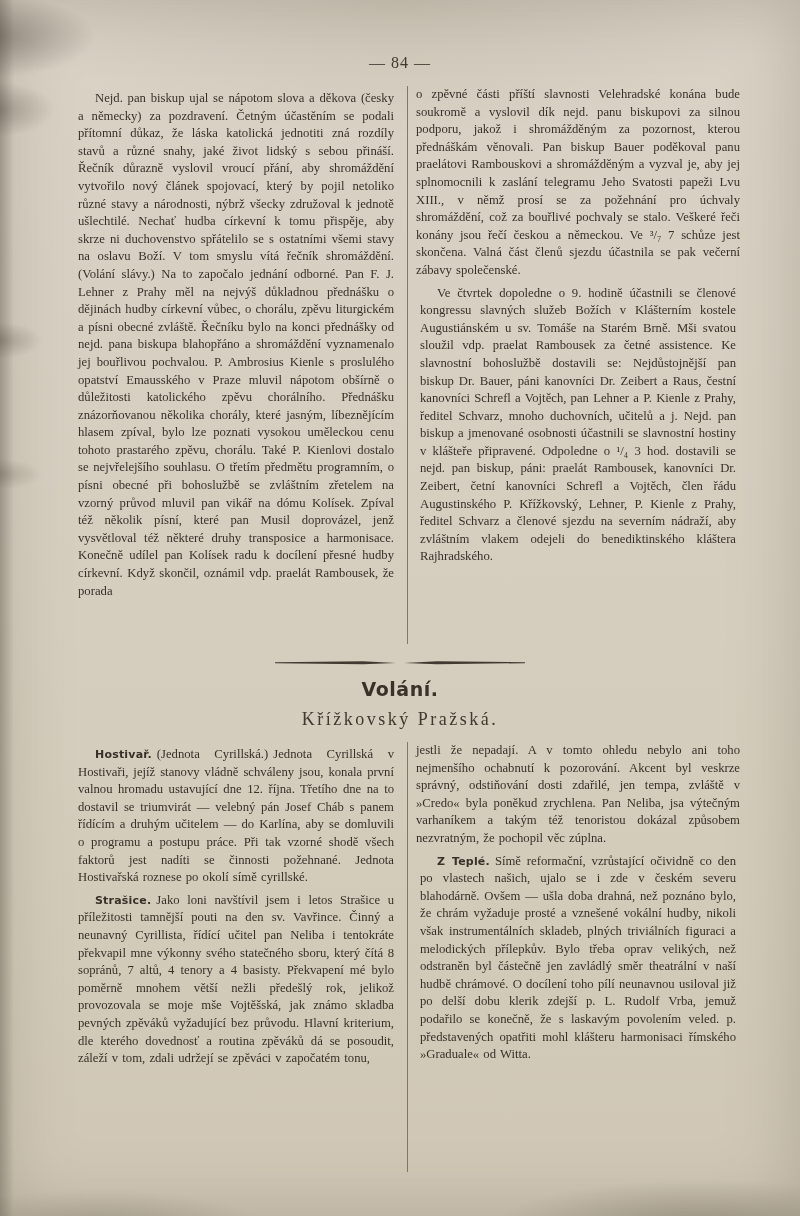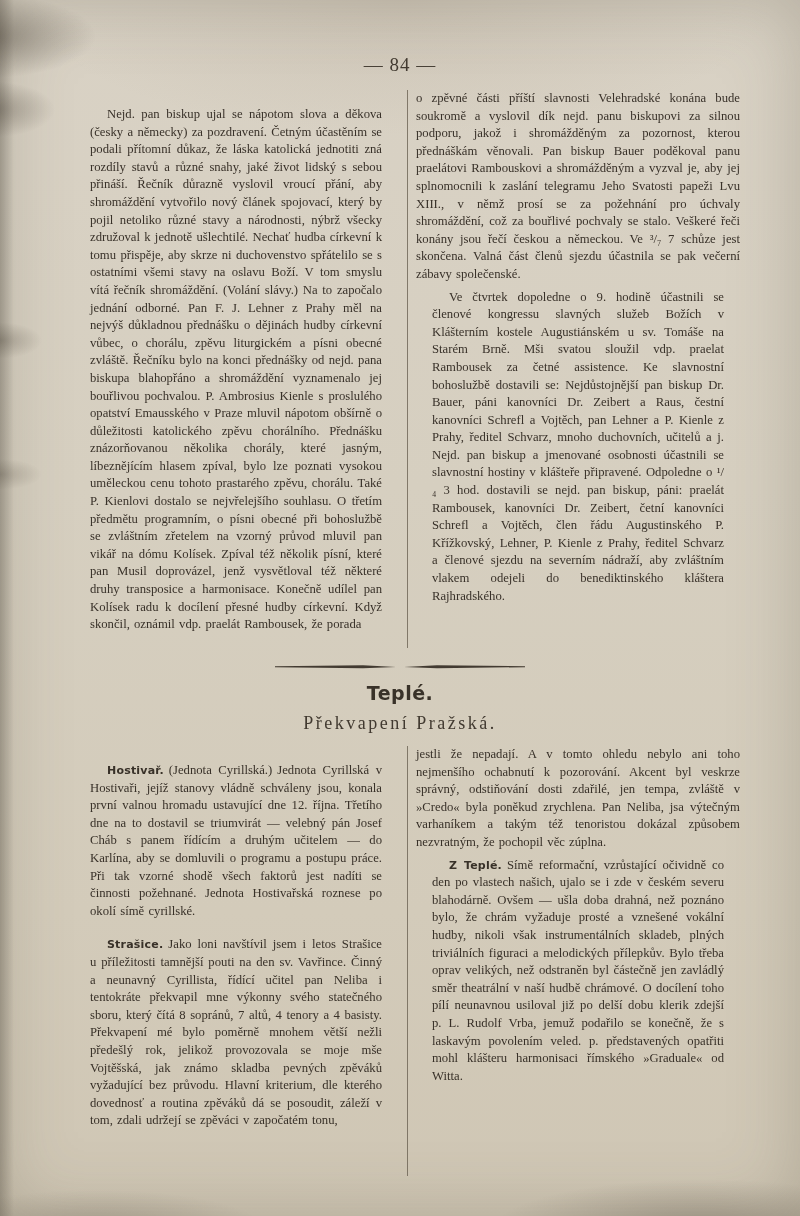--- a/index.html
+++ b/index.html
@@ -14,31 +14,31 @@
       radial-gradient(ellipse 300px 70px at 88% 101%, rgba(60,52,42,.30), transparent 70%),
       radial-gradient(ellipse 240px 55px at 12% 101%, rgba(60,52,42,.22), transparent 70%),
       radial-gradient(ellipse 500px 180px at 50% 0%, rgba(150,135,115,.18), transparent 75%),
       linear-gradient(90deg, rgba(48,42,34,.28), rgba(48,42,34,0) 14px),
       linear-gradient(180deg,#d9d2c5 0%,#d6cfc0 40%,#d3cbba 75%,#cfc6b4 100%);
     box-shadow: inset 0 0 70px rgba(95,85,68,.28);
     font-family:"Liberation Serif","DejaVu Serif",serif;
     color:rgba(44,37,29,.93);
   }
   .pagenum{
-    text-align:center;padding-top:54px;font-size:19px;letter-spacing:1px;
+    text-align:center;padding-top:54px;font-size:16px;letter-spacing:1px;
     color:rgba(50,42,33,.9);
   }
   .cols{display:flex;margin:14px 60px 0 74px;}
   .cols.top{height:558px;overflow:hidden;}
   .cols.bottom{height:430px;overflow:hidden;margin-top:12px;}
   .col{flex:1 1 0;font-size:12.7px;line-height:17.6px;text-align:justify;
        word-spacing:.08em;hyphens:none;}
   .col.left{padding-right:9px;}
   .col.right{padding-left:8px;border-left:1px solid rgba(100,91,76,.75);}
-  p.para{margin:16px;text-indent:17px;}
+  p.para{margin:4px;text-indent:17px;}
   p.cont{margin:0;text-indent:0;}
   p.spaced{margin-top:5px;}
   .lead{font-family:"DejaVu Sans","Liberation Sans",sans-serif;font-weight:bold;
         font-size:11px;margin-right:5px;letter-spacing:.2px;}
   .lead-italic{margin-right:5px;}
   .signature{margin:1px 6px 0 0;text-align:right;font-style:italic;font-size:13px;}
   .ornament{display:flex;justify-content:center;margin-top:14px;height:10px;}
   h1.title{
     margin:12px 0 0 0;text-align:center;font-weight:400;font-size:33px;
     font-family:"DejaVu Serif","Liberation Serif",serif;letter-spacing:5px;
@@ -73,22 +73,22 @@
     </div>
   </div>
 
   <div class="ornament">
     <svg width="250" height="10" viewBox="0 0 250 10">
       <polygon points="0,4.2 88,3.2 121,4.9 88,6.2 0,5.2" fill="rgba(50,42,33,.9)"></polygon>
       <polygon points="250,4.2 162,3.2 129,4.9 162,6.2 250,5.2" fill="rgba(50,42,33,.9)"></polygon>
     </svg>
   </div>
 
-  <h2 class="region">Teplé.</h2>
-  <h3 class="diocese">Překvapení Pražská.</h3>
+  <h2 class="region">Volání.</h2>
+  <h3 class="diocese">Křížkovský Pražská.</h3>
 
   <div class="cols bottom">
     <div class="col left">
       <p class="para"><span class="lead">Hostivař.</span><span class="lead-italic">(Jednota Cyrillská.)</span><span>Jednota Cyrillská v Hostivaři, jejíž stanovy vládně schváleny jsou, konala první valnou hromadu ustavující dne 12. října. Třetího dne na to dostavil se triumvirát — velebný pán Josef Cháb s panem řídícím a druhým učitelem — do Karlína, aby se domluvili o programu a postupu práce. Při tak vzorné shodě všech faktorů jest nadíti se činnosti požehnané. Jednota Hostivařská roznese po okolí símě cyrillské.</span></p>
       <p class="para spaced"><span class="lead">Strašice.</span><span>Jako loni navštívil jsem i letos Strašice u příležitosti tamnější pouti na den sv. Vavřince. Činný a neunavný Cyrillista, řídící učitel pan Neliba i tentokráte překvapil mne výkonny svého statečného sboru, který čítá 8 sopránů, 7 altů, 4 tenory a 4 basisty. Překvapení mé bylo poměrně mnohem větší nežli předešlý rok, jelikož provozovala se moje mše Vojtěšská, jak známo skladba pevných zpěváků vyžadující bez průvodu. Hlavní kriterium, dle kterého dovednosť a routina zpěváků dá se posoudit, záleží v tom, zdali udržejí se zpěváci v započatém tonu,</span></p>
     </div>
     <div class="col right">
       <p class="cont">jestli že nepadají. A v tomto ohledu nebylo ani toho nejmenšího ochabnutí k pozorování. Akcent byl veskrze správný, odstiňování dosti zdařilé, jen tempa, zvláště v »Credo« byla poněkud zrychlena. Pan Neliba, jsa výtečným varhaníkem a takým též tenoristou dokázal způsobem nezvratným, že pochopil věc zúplna.</p>
       <p class="para spaced"><span class="lead">Z Teplé.</span><span>Símě reformační, vzrůstající očividně co den po vlastech našich, ujalo se i zde v českém severu blahodárně. Ovšem — ušla doba drahná, než poznáno bylo, že chrám vyžaduje prosté a vznešené vokální hudby, nikoli však instrumentálních skladeb, plných triviálních figuraci a melodických přílepkův. Bylo třeba oprav velikých, než odstraněn byl částečně jen zavládlý směr theatrální v naší hudbě chrámové. O docílení toho pílí neunavnou usiloval již po delší dobu klerik zdejší p. L. Rudolf Vrba, jemuž podařilo se konečně, že s laskavým povolením veled. p. představených opatřiti mohl klášteru harmonisaci římského »Graduale« od Witta.</span></p>
     </div>

